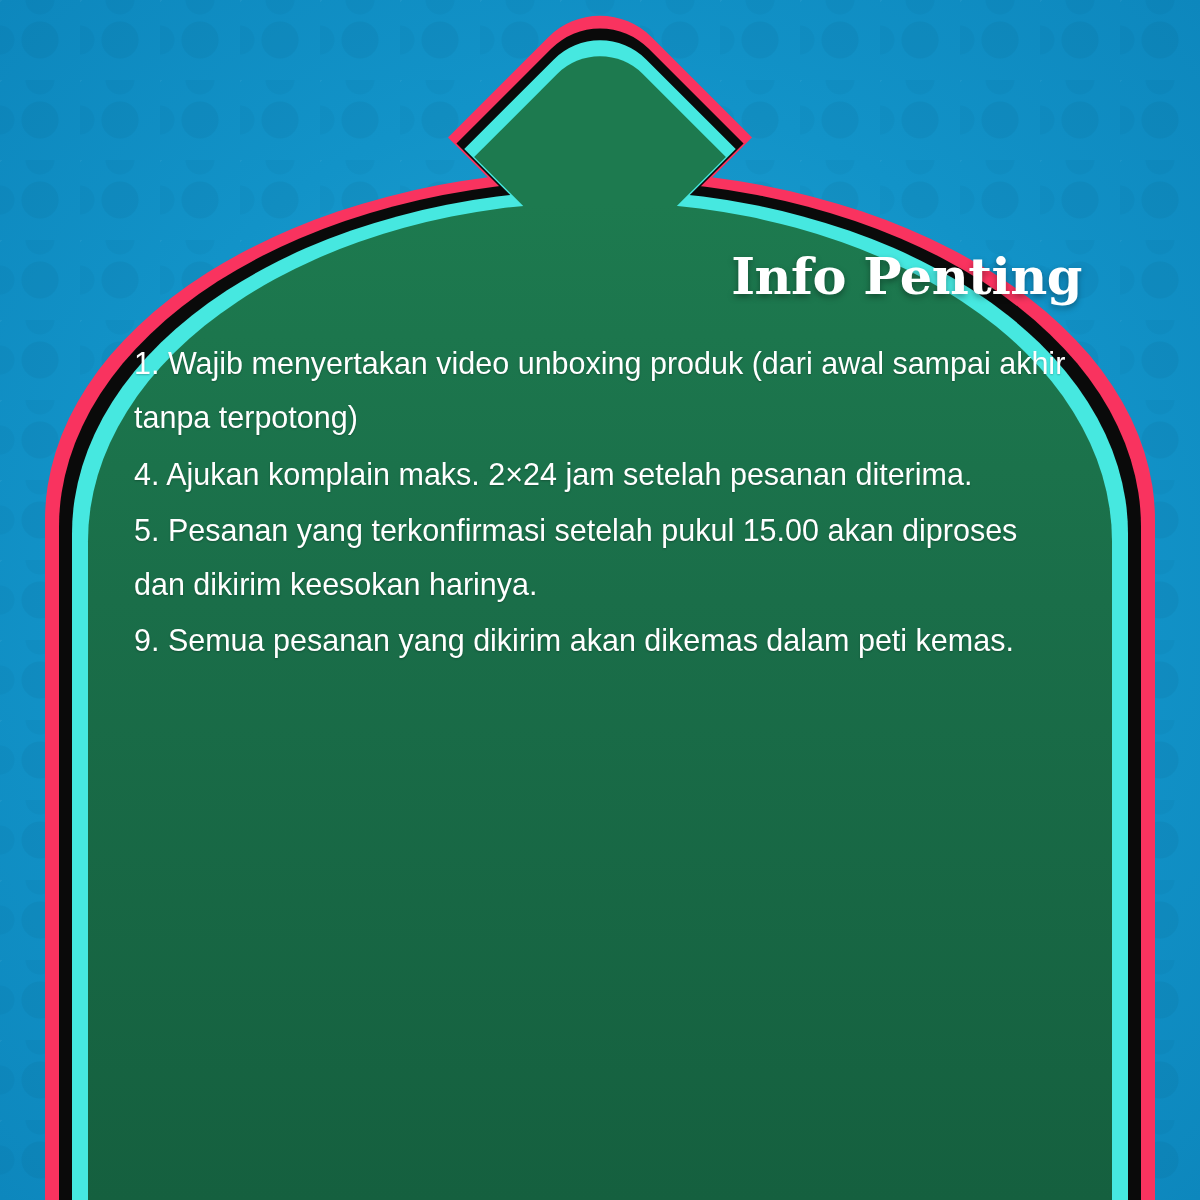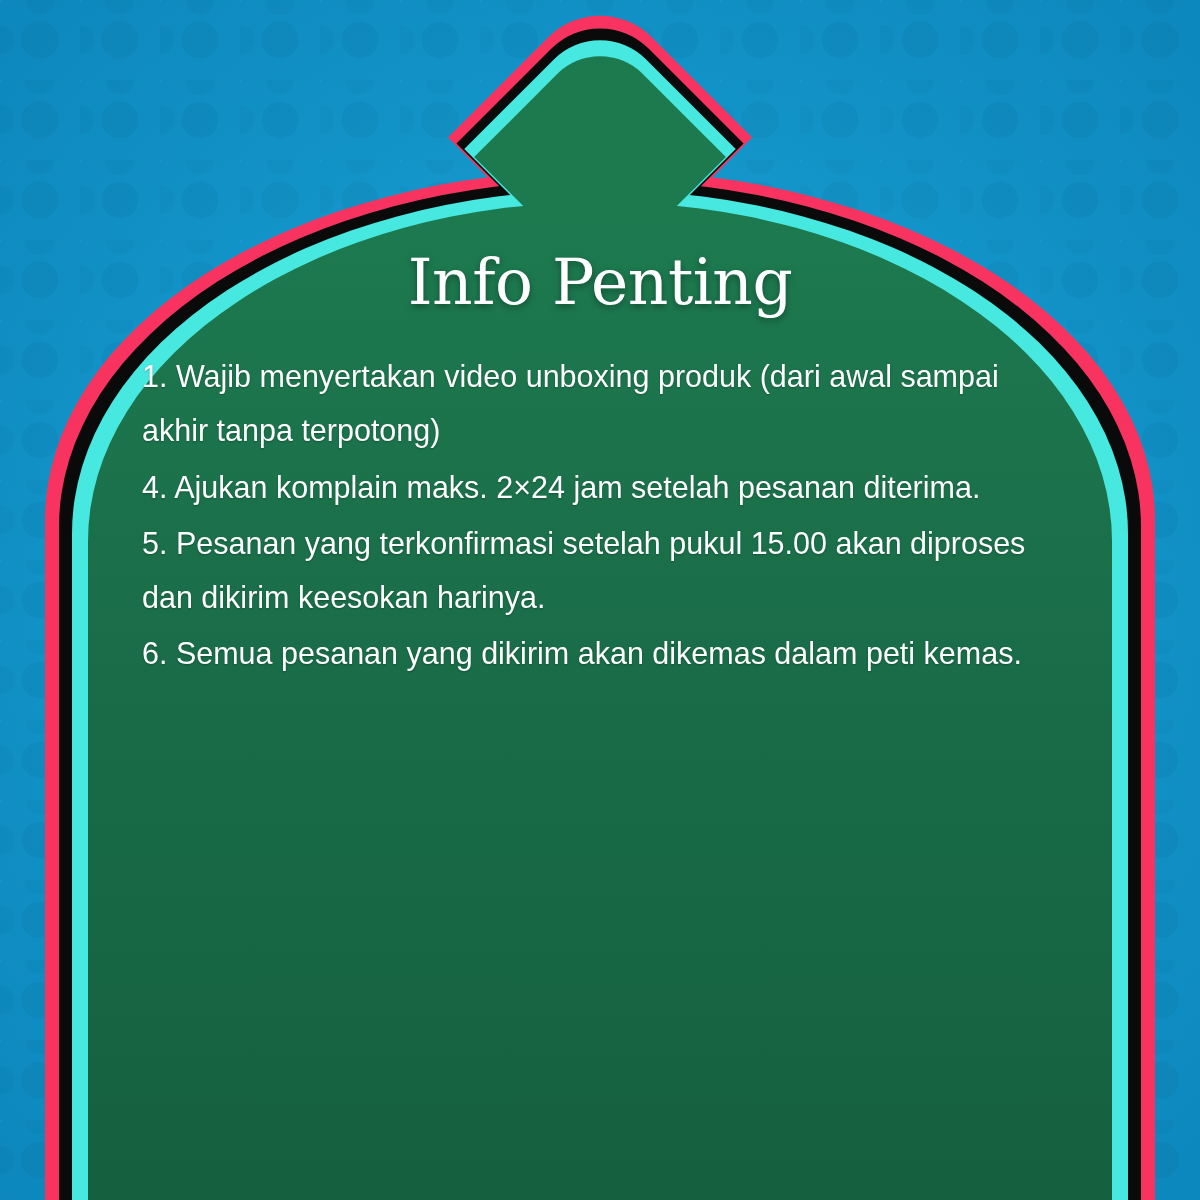--- a/index.html
+++ b/index.html
@@ -92,32 +92,32 @@
     top: 222px;
     width: 1020px;
     height: 978px;
     z-index: 20;
     color: #ffffff;
     padding: 0 28px;
     box-sizing: border-box;
   }
 
   #title {
-    text-align: center;
+    text-align: right;
     font-family: "DejaVu Serif", serif;
-    font-weight: normal;
-    font-size: 63px;
+    font-weight: bold;
+    font-size: 51px;
     letter-spacing: -0.5px;
     margin: 24px 0 30px 0;
     text-shadow: 0 3px 6px rgba(0,0,0,0.35);
   }
 
   #rules {
     list-style: none;
-    margin: 16px;
+    margin: 8px;
     padding: 0 8px;
   }
   #rules li {
     font-size: 30.5px;
     line-height: 1.78;
     color: #ffffff;
     margin: 0 0 2px 0;
     text-shadow: 0 1px 2px rgba(0,0,0,0.25);
   }
 </style>
@@ -158,17 +158,17 @@
 
   <div class="arch-peak" id="layer-green-peak" style="width:178px;height:178px;top:68px;"></div>
   <div class="arch-card" id="layer-green" style="width:1024px;height:998px;top:202px;"></div>
 
   <div id="content">
     <h1 id="title">Info Penting</h1>
     <ul id="rules">
       <li>1. Wajib menyertakan video unboxing produk (dari awal sampai akhir tanpa terpotong)</li>
       <li>4. Ajukan komplain maks. 2×24 jam setelah pesanan diterima.</li>
       <li>5. Pesanan yang terkonfirmasi setelah pukul 15.00 akan diproses dan dikirim keesokan harinya.</li>
-      <li>6. Semua pesanan yang dikirim akan dikemas dalam peti kemas.</li>
+      <li>9. Semua pesanan yang dikirim akan dikemas dalam peti kemas.</li>
     </ul>
   </div>
 
 </div>
 
 </body></html>

